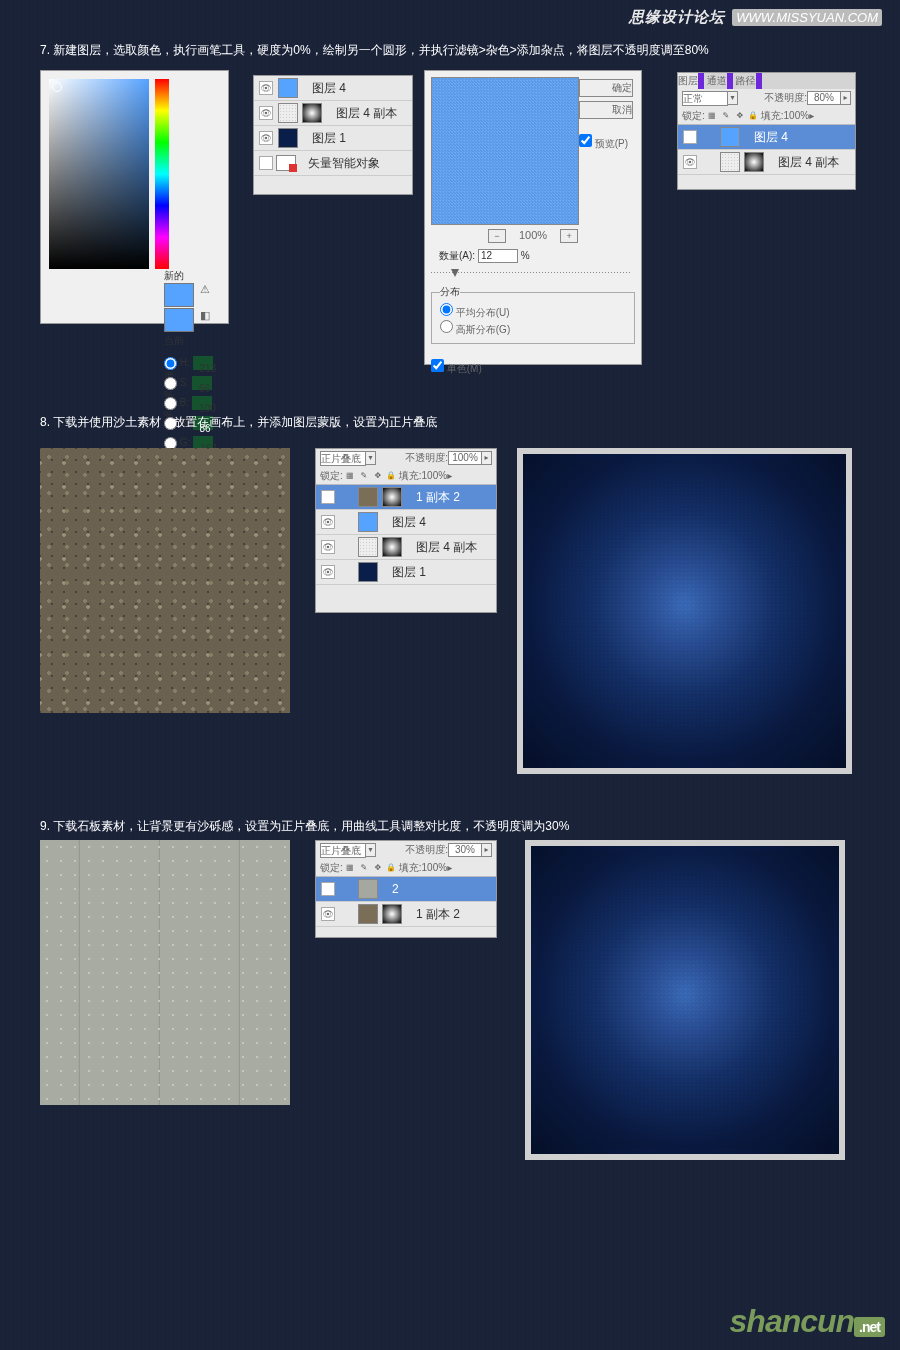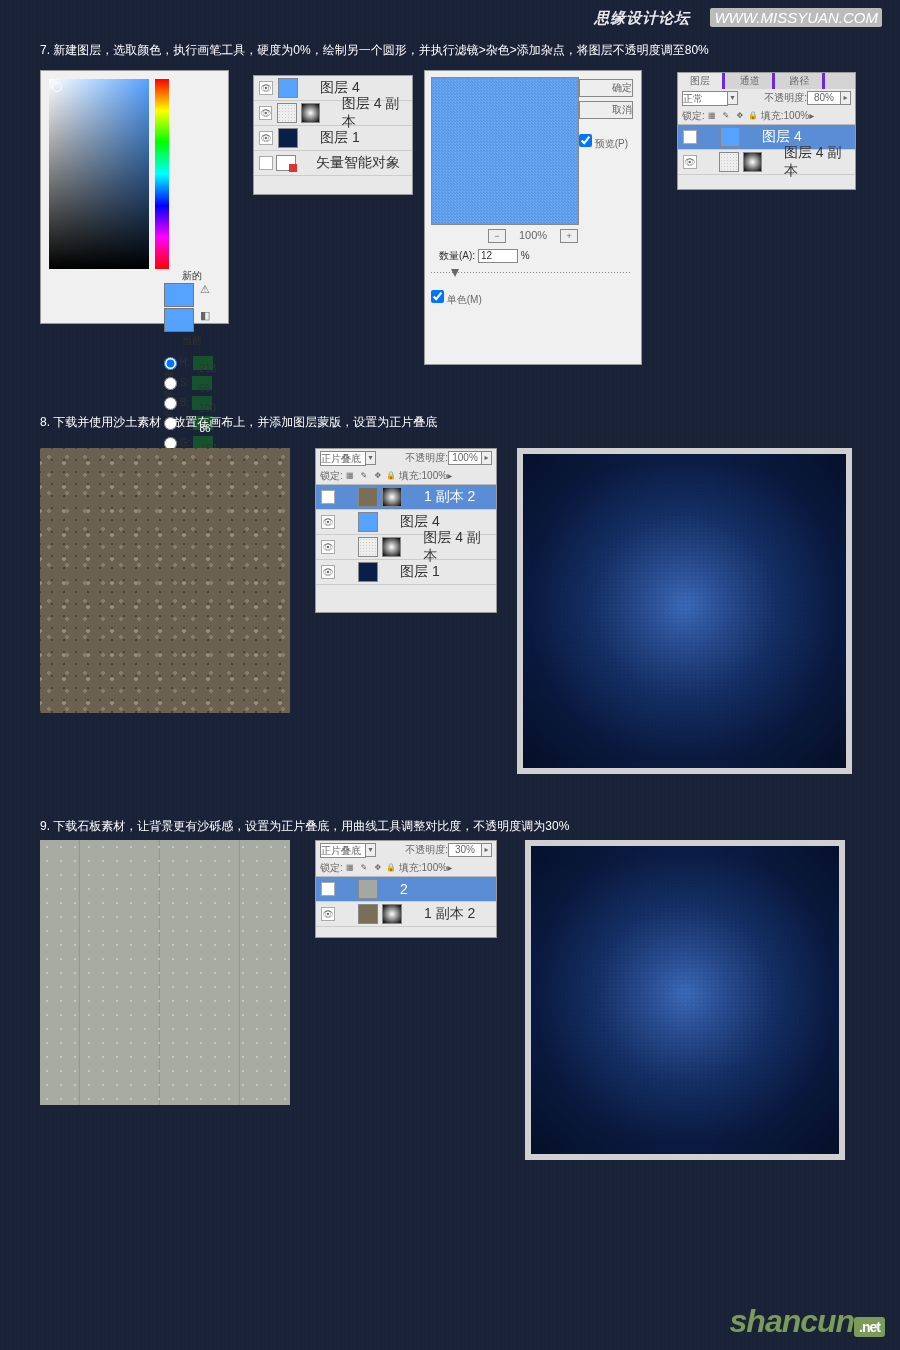--- a/index.html
+++ b/index.html
@@ -1,72 +1,72 @@
 <!DOCTYPE html>
 <html><head>
 <meta charset="utf-8">
 <style>
 *{box-sizing:border-box;margin:0;padding:0}
 body{width:900px;height:1350px;background:#1a2238;font-family:"Microsoft YaHei",Arial,sans-serif;font-size:11px;color:#666;position:relative;background-image:repeating-linear-gradient(90deg,#1a2238,#1a2238 2px,#1b2339 2px,#1b2339 4px)}
 .watermark-top{position:absolute;top:8px;right:18px;font-size:15px;font-weight:bold;font-style:italic;color:#e8e8e8;letter-spacing:1px}
-.watermark-top .sub{font-size:15px;font-weight:normal;background:#bbb;color:#fff;padding:1px 4px;border-radius:2px;margin-left:15px;display:inline-block;letter-spacing:0}
+.watermark-top .sub{font-size:13px;font-weight:normal;background:#bbb;color:#fff;padding:1px 4px;border-radius:2px;margin-left:2px;display:inline-block;letter-spacing:0}
 .watermark-bot{position:absolute;bottom:10px;right:15px;font-size:32px;font-weight:bold;font-style:italic;color:#7a9b5a;letter-spacing:-1px}
 .watermark-bot .tld{font-size:14px;background:#7a9b5a;color:#fff;padding:2px 5px;border-radius:3px;font-style:normal}
 .step{color:#fff;font-size:12px;position:absolute;left:40px;right:40px}
 .step7{top:42px}
 .step8{top:414px}
 .step9{top:818px}
 .panel{background:#f0f0f0;border:1px solid #999;position:absolute}
 .color-picker{left:40px;top:70px;width:189px;height:254px;padding:8px}
 .cp-grad{width:100px;height:190px;float:left;background:linear-gradient(to right,#fff,#56a2ff),linear-gradient(to bottom,transparent,#000);background-blend-mode:multiply;position:relative}
 .cp-grad::after{content:"";position:absolute;top:3px;left:3px;width:8px;height:8px;border:1px solid #fff;border-radius:50%}
 .cp-hue{width:14px;height:190px;float:left;margin-left:6px;background:linear-gradient(#f00,#ff0,#0f0,#0ff,#00f,#f0f,#f00)}
 .cp-right{float:right;width:56px}
 .cp-sw-new{width:30px;height:24px;background:#56a2ff;border:1px solid #777;display:inline-block}
 .cp-sw-cur{width:30px;height:24px;background:#56a2ff;border:1px solid #777;display:inline-block;margin-top:-1px}
 .cp-icons{display:inline-block;vertical-align:top;margin-left:3px}
-.cp-lbl{font-size:10px;color:#333;text-align:center}
+.cp-lbl{font-size:10px;color:#333;text-align:left}
 .cp-row{height:18px;font-size:10px;color:#333;margin:2px 0}
 .cp-row input[type=radio]{vertical-align:middle}
 .cp-row .box{width:20px;height:14px;border:7px solid #14532d;background:#fff;display:inline-block;text-align:center;line-height:12px;font-size:10px;vertical-align:middle}
 .cp-row .box.sel{background:#3b7bd6;color:#fff}
 .cp-hex{clear:both;padding-top:6px}
 .cp-hex .box{width:50px;height:14px;border:1px solid #888;background:#fff;display:inline-block;font-size:10px;line-height:12px;padding-left:2px}
 .layers{left:253px;top:75px;width:160px;height:120px;background:#e8e8e8}
 .l-row{height:25px;border-bottom:1px solid #ccc;display:flex;align-items:center;padding:2px}
 .l-row.sel{background:#5a8dd6;color:#fff}
 .eye{width:14px;height:14px;border:1px solid #aaa;background:#fff;margin:0 3px;font-size:9px;text-align:center;line-height:12px}
 .thumb{width:20px;height:20px;border:1px solid #888;margin:0 2px}
 .t-blue{background:#56a2ff}
 .t-noise{background:radial-gradient(#ccc 20%,#eee 30%);background-size:3px 3px}
 .t-dark{background:#0a1e4a}
 .t-grad{background:radial-gradient(circle,#fff,#000)}
 .t-dirt{background:#7a6e58}
 .t-stone{background:#a5a8a0}
-.l-name{font-size:14px;margin-left:20px;color:#333}
+.l-name{font-size:12px;margin-left:12px;color:#333}
 .l-row.sel .l-name{color:#fff}
 .smart{width:20px;height:16px;background:#fff;border:1px solid #888;position:relative}
 .smart::after{content:"";position:absolute;bottom:-2px;right:-2px;width:8px;height:8px;background:#d33}
 .noise-dlg{left:424px;top:70px;width:218px;height:295px;padding:6px}
 .noise-prev{width:148px;height:148px;border:1px solid #888;background:#6aa8f5;background-image:repeating-conic-gradient(#5a98e5 0 10%,transparent 10% 20%);background-size:3px 3px}
 .noise-btns{position:absolute;top:8px;right:8px;width:54px}
 .nbtn{width:54px;height:18px;border:1px solid #888;background:#eee;font-size:10px;text-align:right;line-height:16px;margin-bottom:4px}
 .zoom{text-align:center;margin:4px 0}
 .zbtn{width:18px;height:14px;border:1px solid #888;background:#eee;display:inline-block;margin:0 10px;font-size:9px;line-height:12px}
 .field{margin:6px 8px;font-size:10px;color:#333}
 .field .box{width:40px;height:14px;border:1px solid #888;background:#fff;display:inline-block;font-size:10px;line-height:12px;padding-left:2px}
 .slider{width:200px;height:6px;position:relative;margin:4px 0 10px}
 .slider::before{content:"";position:absolute;left:0;top:3px;width:200px;height:1px;background:linear-gradient(90deg,#888 50%,transparent 50%);background-size:3px 1px}
 .slider::after{content:"";position:absolute;left:20px;top:0;width:0;height:0;border-left:4px solid transparent;border-right:4px solid transparent;border-top:8px solid #666}
 fieldset{border:1px solid #aaa;padding:4px 8px 6px;margin:4px 0;font-size:10px}
 fieldset legend{font-size:10px;color:#333}
 .chk{font-size:10px;margin-top:15px}
 .opt-panel{left:677px;top:72px;width:179px;height:118px;background:#e8e8e8}
 .op-tabs{height:16px;background:#d4d4d4;font-size:10px}
-.op-tab{display:inline-block;padding:1px 12px;border-right:3px solid #6d28d9}
+.op-tab{display:inline-block;padding:1px 0;border-right:6px solid #6d28d9}
 .op-tab.act{background:#e8e8e8}
 .op-row{height:18px;padding:2px 4px;font-size:10px;display:flex;align-items:center}
 .op-row select,.op-row .dd{height:15px;border:1px solid #888;background:#fff;font-size:10px;min-width:46px}
 .op-row .lbl{margin-left:auto}
 .op-row .val{width:34px;height:14px;border:1px solid #888;background:#fff;text-align:center;line-height:12px;font-size:10px}
 .op-row .arr{width:10px;height:14px;border:1px solid #888;background:#eee;border-left:0;font-size:8px;text-align:center;line-height:12px}
 .lock-row{height:18px;padding:2px 4px;font-size:10px;display:flex;align-items:center;border-bottom:1px solid #bbb}
 .link-ico{width:12px;height:12px;margin:0 3px;font-size:9px}
 .texture{position:absolute}
 .dirt-tex{left:40px;top:448px;width:250px;height:265px;background:#6b6150;background-image:radial-gradient(#8a7e68 15%,transparent 16%),radial-gradient(#4a4238 12%,transparent 13%),radial-gradient(#9a8e78 10%,transparent 11%);background-size:18px 18px,12px 12px,24px 24px;background-position:0 0,6px 6px,12px 3px}
@@ -175,20 +175,25 @@
     <span class="zbtn">−</span>
     <span>100%</span>
     <span class="zbtn">+</span>
   </div>
   <div class="field">
     <span>数量(A):</span>
     <span class="box">12</span>
     <span>%</span>
   </div>
   <div class="slider"></div>
+  <fieldset>
+    <legend>分布</legend>
+    <div><input type="radio" checked="" style=""> <span>平均分布(U)</span></div>
+    <div><input type="radio" style=""> <span>高斯分布(G)</span></div>
+  </fieldset>
   <div class="chk"><input type="checkbox" checked="" style=""> <span>单色(M)</span></div>
 </div>
 
 <div class="panel opt-panel">
   <div class="op-tabs">
     <span class="op-tab act">图层</span>
     <span class="op-tab">通道</span>
     <span class="op-tab">路径</span>
   </div>
   <div class="op-row">

